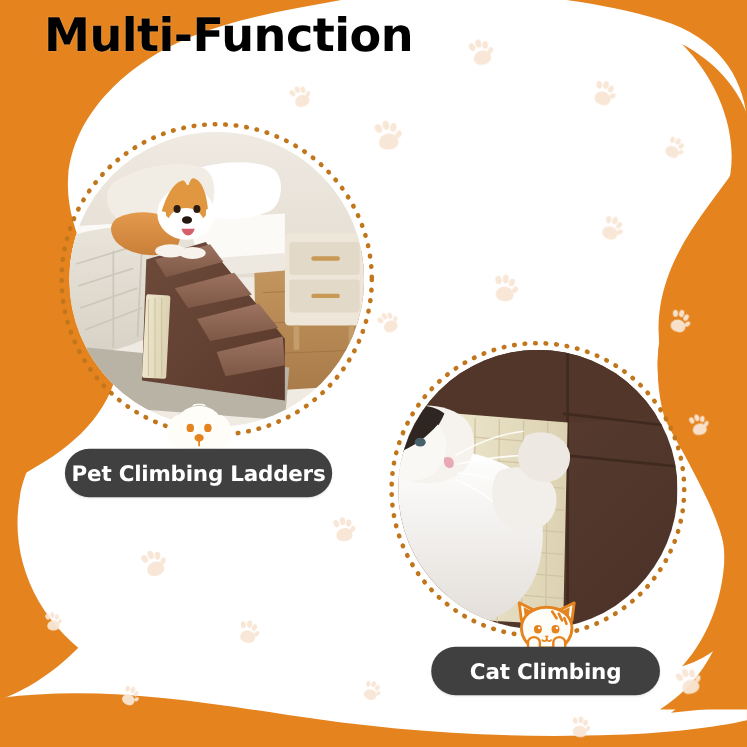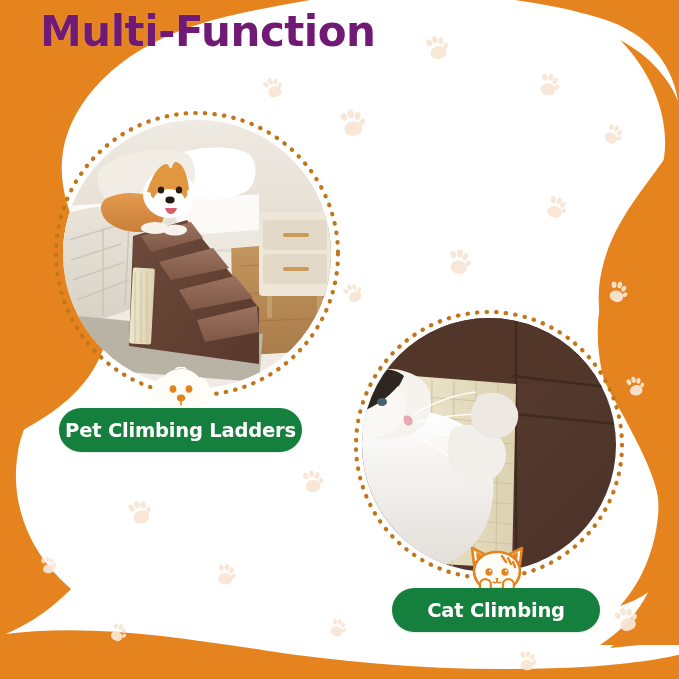--- a/index.html
+++ b/index.html
@@ -9,39 +9,39 @@
     background:#ffffff;
   }
   #stage{position:relative;width:679px;height:679px;overflow:hidden;background:#E5841F;}
 
   
   .bg-layer{position:absolute;inset:0;width:679px;height:679px;}
 
   
   .title{
     position:absolute;left:40px;top:8px;
-    font-size:42px;font-weight:bold;color:#701a75;
+    font-size:42px;font-weight:bold;color:#000000;
     letter-spacing:-0.5px;line-height:1.15;
     font-family:"DejaVu Sans","Liberation Sans",sans-serif;
     white-space:nowrap;
     text-shadow:0 0 1px rgba(255,253,247,0.6);
   }
 
   
   .photo-circle{position:absolute;border-radius:50%;overflow:hidden;}
   .dots-ring{position:absolute;border-radius:50%;pointer-events:none;}
 
   #circle-dog{left:63px;top:120px;width:268px;height:268px;}
   #ring-dog{left:48px;top:105px;width:298px;height:298px;}
   #circle-cat{left:362px;top:318px;width:254px;height:254px;}
   #ring-cat{left:348px;top:304px;width:282px;height:282px;}
 
   
   .pill{
-    position:absolute;border-radius:999px;background:#15803d;
+    position:absolute;border-radius:999px;background:#404040;
     display:flex;align-items:center;justify-content:center;
     color:#ffffff;font-weight:bold;white-space:nowrap;
     box-shadow:0 1px 2px rgba(0,0,0,0.10);
   }
   #pill-dog{left:59px;top:408px;width:243px;height:44px;font-size:19.5px;letter-spacing:-0.2px;}
   #pill-cat{left:392px;top:588px;width:208px;height:44px;font-size:19.5px;letter-spacing:-0.2px;}
 
   .mascot{position:absolute;pointer-events:none;}
   #mascot-dog{left:148px;top:367px;width:66px;height:48px;}
   #mascot-cat{left:466px;top:546px;width:62px;height:46px;}

